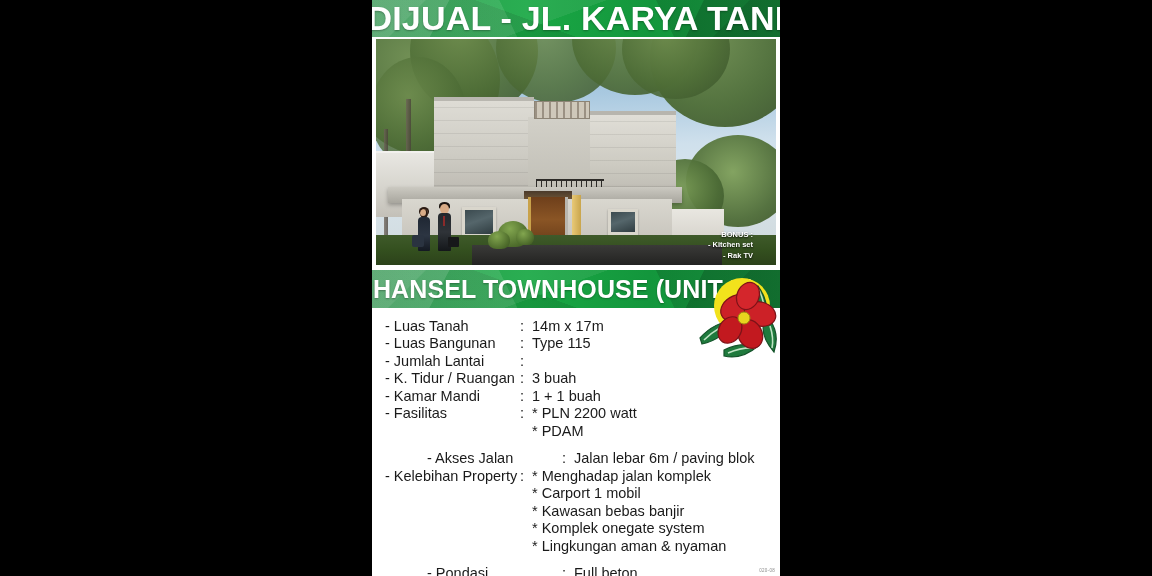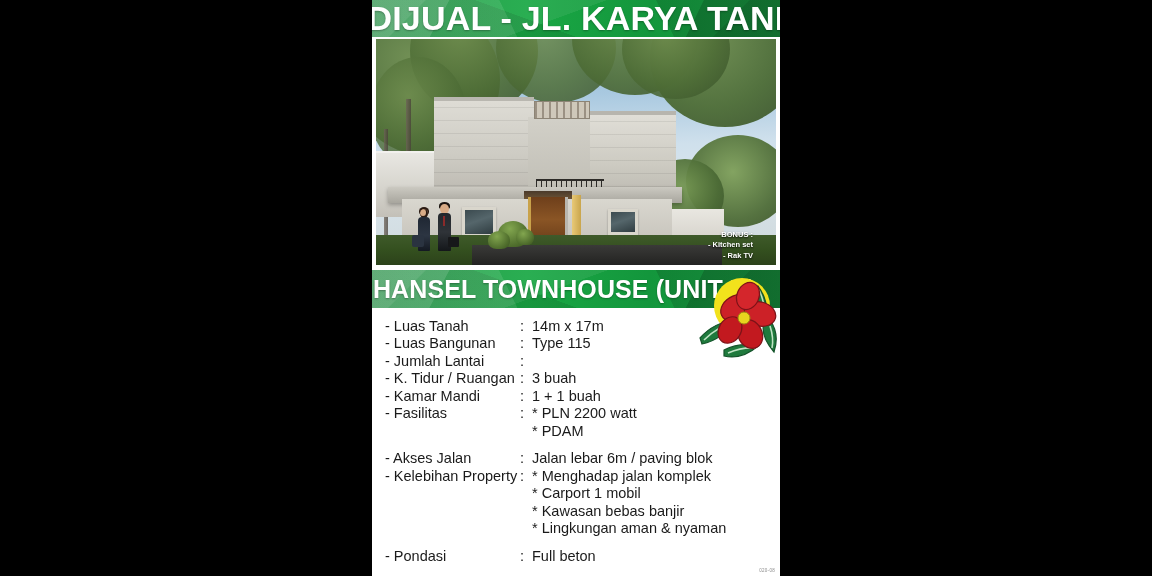--- a/index.html
+++ b/index.html
@@ -225,21 +225,21 @@
   #specs {
     position: relative; padding: 10px 0 0 0;
     font-size: 14.5px; color: #1a1a1a; line-height: 1.205;
   }
   .spec-row { display: flex; align-items: flex-start; }
   .spec-label { width: 148px; padding-left: 13px; white-space: nowrap; }
   .spec-colon { width: 12px; text-align: left; }
   .spec-value { flex: 1; white-space: nowrap; }
   .spec-row.cont .spec-label,
   .spec-row.cont .spec-colon { visibility: hidden; }
-  .spec-row.gap { margin-top: 10px; }
+  .spec-row.gap { margin-top: 10px; margin-left: 42px; }
 
   #corner-code {
     position: absolute; right: 5px; bottom: 3px;
     font-size: 4.5px; color: #8d8d8d; letter-spacing: .3px;
   }
 </style>
 </head>
 <body>
 
 <div id="stage">
@@ -393,20 +393,25 @@
         <span class="spec-value">* Carport 1 mobil</span>
       </div>
       <div class="spec-row cont">
         <span class="spec-label"></span>
         <span class="spec-colon"></span>
         <span class="spec-value">* Kawasan bebas banjir</span>
       </div>
       <div class="spec-row cont">
         <span class="spec-label"></span>
         <span class="spec-colon"></span>
+        <span class="spec-value">* Komplek onegate system</span>
+      </div>
+      <div class="spec-row cont">
+        <span class="spec-label"></span>
+        <span class="spec-colon"></span>
         <span class="spec-value">* Lingkungan aman &amp; nyaman</span>
       </div>
       <div class="spec-row gap">
         <span class="spec-label">- Pondasi</span>
         <span class="spec-colon">:</span>
         <span class="spec-value">Full beton</span>
       </div>
     </div>
 
     <div id="corner-code">020-08</div>

